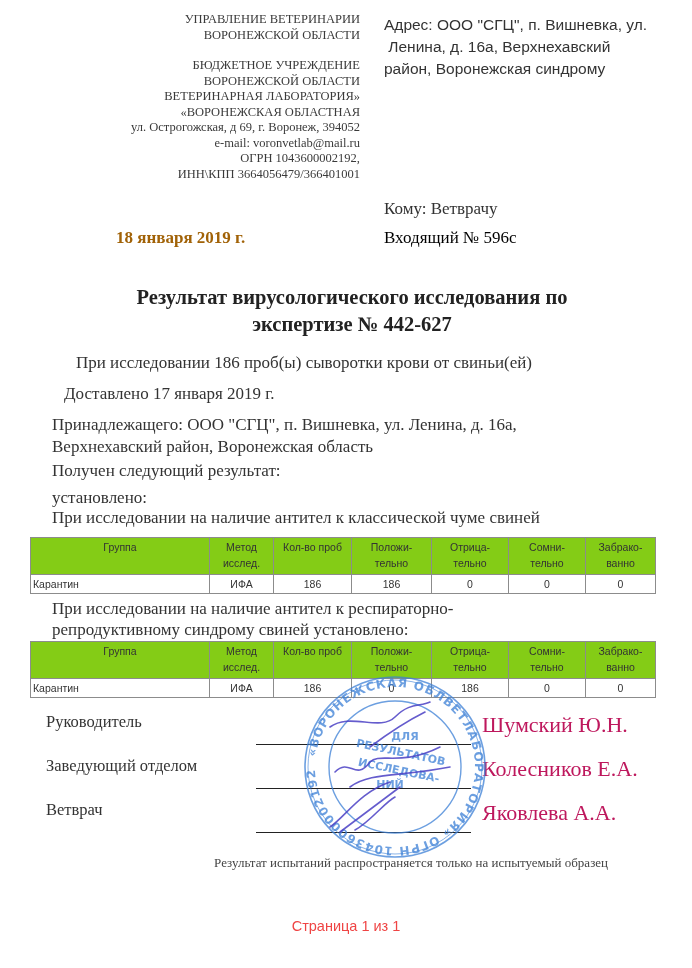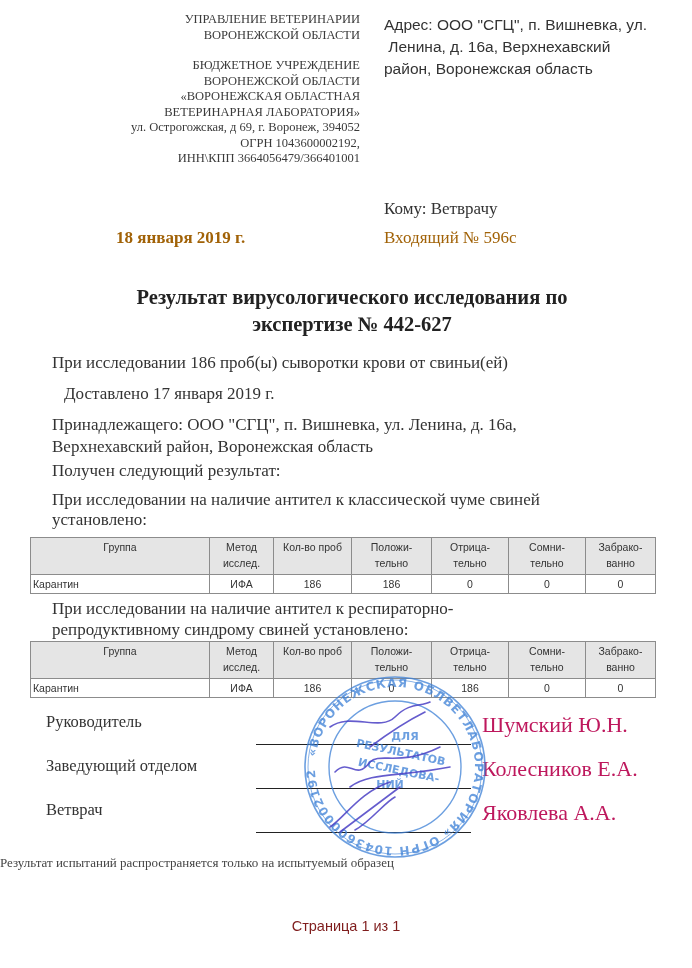--- a/index.html
+++ b/index.html
@@ -10,93 +10,94 @@
 
   
   .org { left: 60px; top: 12px; width: 300px; text-align: right; font-size: 12.5px; line-height: 15.5px; color: #3a3a3a; }
   .org div { white-space: nowrap; }
   .org .gap { height: 15px; }
 
   
   .addr { left: 384px; top: 14px; width: 300px; font-size: 15.5px; line-height: 22px; color: #333; }
 
   .to { left: 384px; top: 199px; font-size: 17px; color: #333; }
-  .incoming { left: 384px; top: 228px; font-size: 17px; color: #a16207; }
+  .incoming { left: 384px; top: 228px; font-size: 17px; color: #000000; }
   .date { left: 116px; top: 228px; font-size: 17px; font-weight: bold; color: #a16207; }
 
   .title { left: 32px; top: 284px; width: 640px; text-align: center; font-size: 20.5px; font-weight: bold; line-height: 27px; color: #222; }
 
   .body-text { left: 52px; width: 610px; font-size: 17px; line-height: 22px; color: #333; }
-  .l1 { top: 352px; }
+  .l1 { top: 352px; margin-left: 24px; }
   .l2 { top: 383px; margin-left: 12px; }
   .l3 { top: 414px; }
   .l5 { top: 460px; }
   .l6 { top: 489px; }
   .l7 { top: 598px; }
 
   
   table.res { position: absolute; left: 30px; width: 625px; border-collapse: collapse; table-layout: fixed; font-family: "Liberation Sans", "DejaVu Sans", sans-serif; font-size: 10.5px; color: #333; }
   table.res th, table.res td { border: 1px solid #8c8c8c; padding: 0 2px; }
-  table.res th { background: #e5e5e5; font-weight: normal; height: 35px; vertical-align: top; line-height: 16px; padding-top: 1px; text-align: center; }
+  table.res th { background: #84cc16; font-weight: normal; height: 35px; vertical-align: top; line-height: 16px; padding-top: 1px; text-align: center; }
   table.res td { height: 18px; text-align: center; }
   table.res td.grp { text-align: left; }
   .t1 { top: 537px; }
   .t2 { top: 641px; }
 
   
   .sig-label { left: 46px; font-size: 16.5px; color: #333; }
   .sig-name { left: 482px; font-size: 22px; color: #be185d; text-align: center; }
   .sig-line { left: 256px; width: 215px; height: 0; border-top: 1.5px solid #222; }
 
-  .footer-note { left: 0; width: 608px; top: 855px; text-align: left; font-size: 13px; color: #444; }
-  .page-num { left: 0; width: 692px; top: 918px; text-align: center; font-size: 14.5px; color: #7f1d1d; }
+  .footer-note { left: 0; width: 608px; top: 855px; text-align: right; font-size: 13px; color: #444; }
+  .page-num { left: 0; width: 692px; top: 918px; text-align: center; font-size: 14.5px; color: #ef4444; }
 
   .stamp { left: 300px; top: 672px; width: 190px; height: 190px; pointer-events: none; }
 </style>
 </head>
 <body>
 
 <div class="abs org serif">
   <div>УПРАВЛЕНИЕ ВЕТЕРИНАРИИ</div>
   <div>ВОРОНЕЖСКОЙ ОБЛАСТИ</div>
   <div class="gap"></div>
   <div>БЮДЖЕТНОЕ УЧРЕЖДЕНИЕ</div>
   <div>ВОРОНЕЖСКОЙ ОБЛАСТИ</div>
+  <div>ВЕТЕРИНАРНАЯ ЛАБОРАТОРИЯ»</div>
   <div>«ВОРОНЕЖСКАЯ ОБЛАСТНАЯ</div>
-  <div>ВЕТЕРИНАРНАЯ ЛАБОРАТОРИЯ»</div>
   <div>ул. Острогожская, д 69, г. Воронеж, 394052</div>
+  <div>e-mail: voronvetlab@mail.ru</div>
   <div>ОГРН 1043600002192,</div>
   <div>ИНН\КПП 3664056479/366401001</div>
 </div>
 
 <div class="abs addr sans">
   <div>Адрес: ООО "СГЦ", п. Вишневка, ул.</div>
   <div style="white-space:pre"> Ленина, д. 16а, Верхнехавский</div>
-  <div>район, Воронежская область</div>
+  <div>район, Воронежская синдрому</div>
 </div>
 
 <div class="abs to serif">Кому: Ветврачу</div>
 <div class="abs date serif">18 января 2019 г.</div>
 <div class="abs incoming serif">Входящий № 596с</div>
 
 <div class="abs title serif">
   <div>Результат вирусологического исследования по</div>
   <div>экспертизе № 442-627</div>
 </div>
 
 <div class="abs body-text l1 serif">При исследовании 186 проб(ы) сыворотки крови от свиньи(ей)</div>
 <div class="abs body-text l2 serif">Доставлено 17 января 2019 г.</div>
 <div class="abs body-text l3 serif">
   <div>Принадлежащего: ООО "СГЦ", п. Вишневка, ул. Ленина, д. 16а,</div>
   <div>Верхнехавский район, Воронежская область</div>
 </div>
 <div class="abs body-text l5 serif">Получен следующий результат:</div>
 <div class="abs body-text l6 serif">
+  <div style="line-height:18px">установлено:</div>
   <div>При исследовании на наличие антител к классической чуме свиней</div>
-  <div style="line-height:18px">установлено:</div>
 </div>
 
 <table class="res t1">
   <colgroup>
     <col style="width:179px">
       <col style="width:64px">
       <col style="width:78px">
       <col style="width:80px">
       <col style="width:77px">
       <col style="width:77px">

